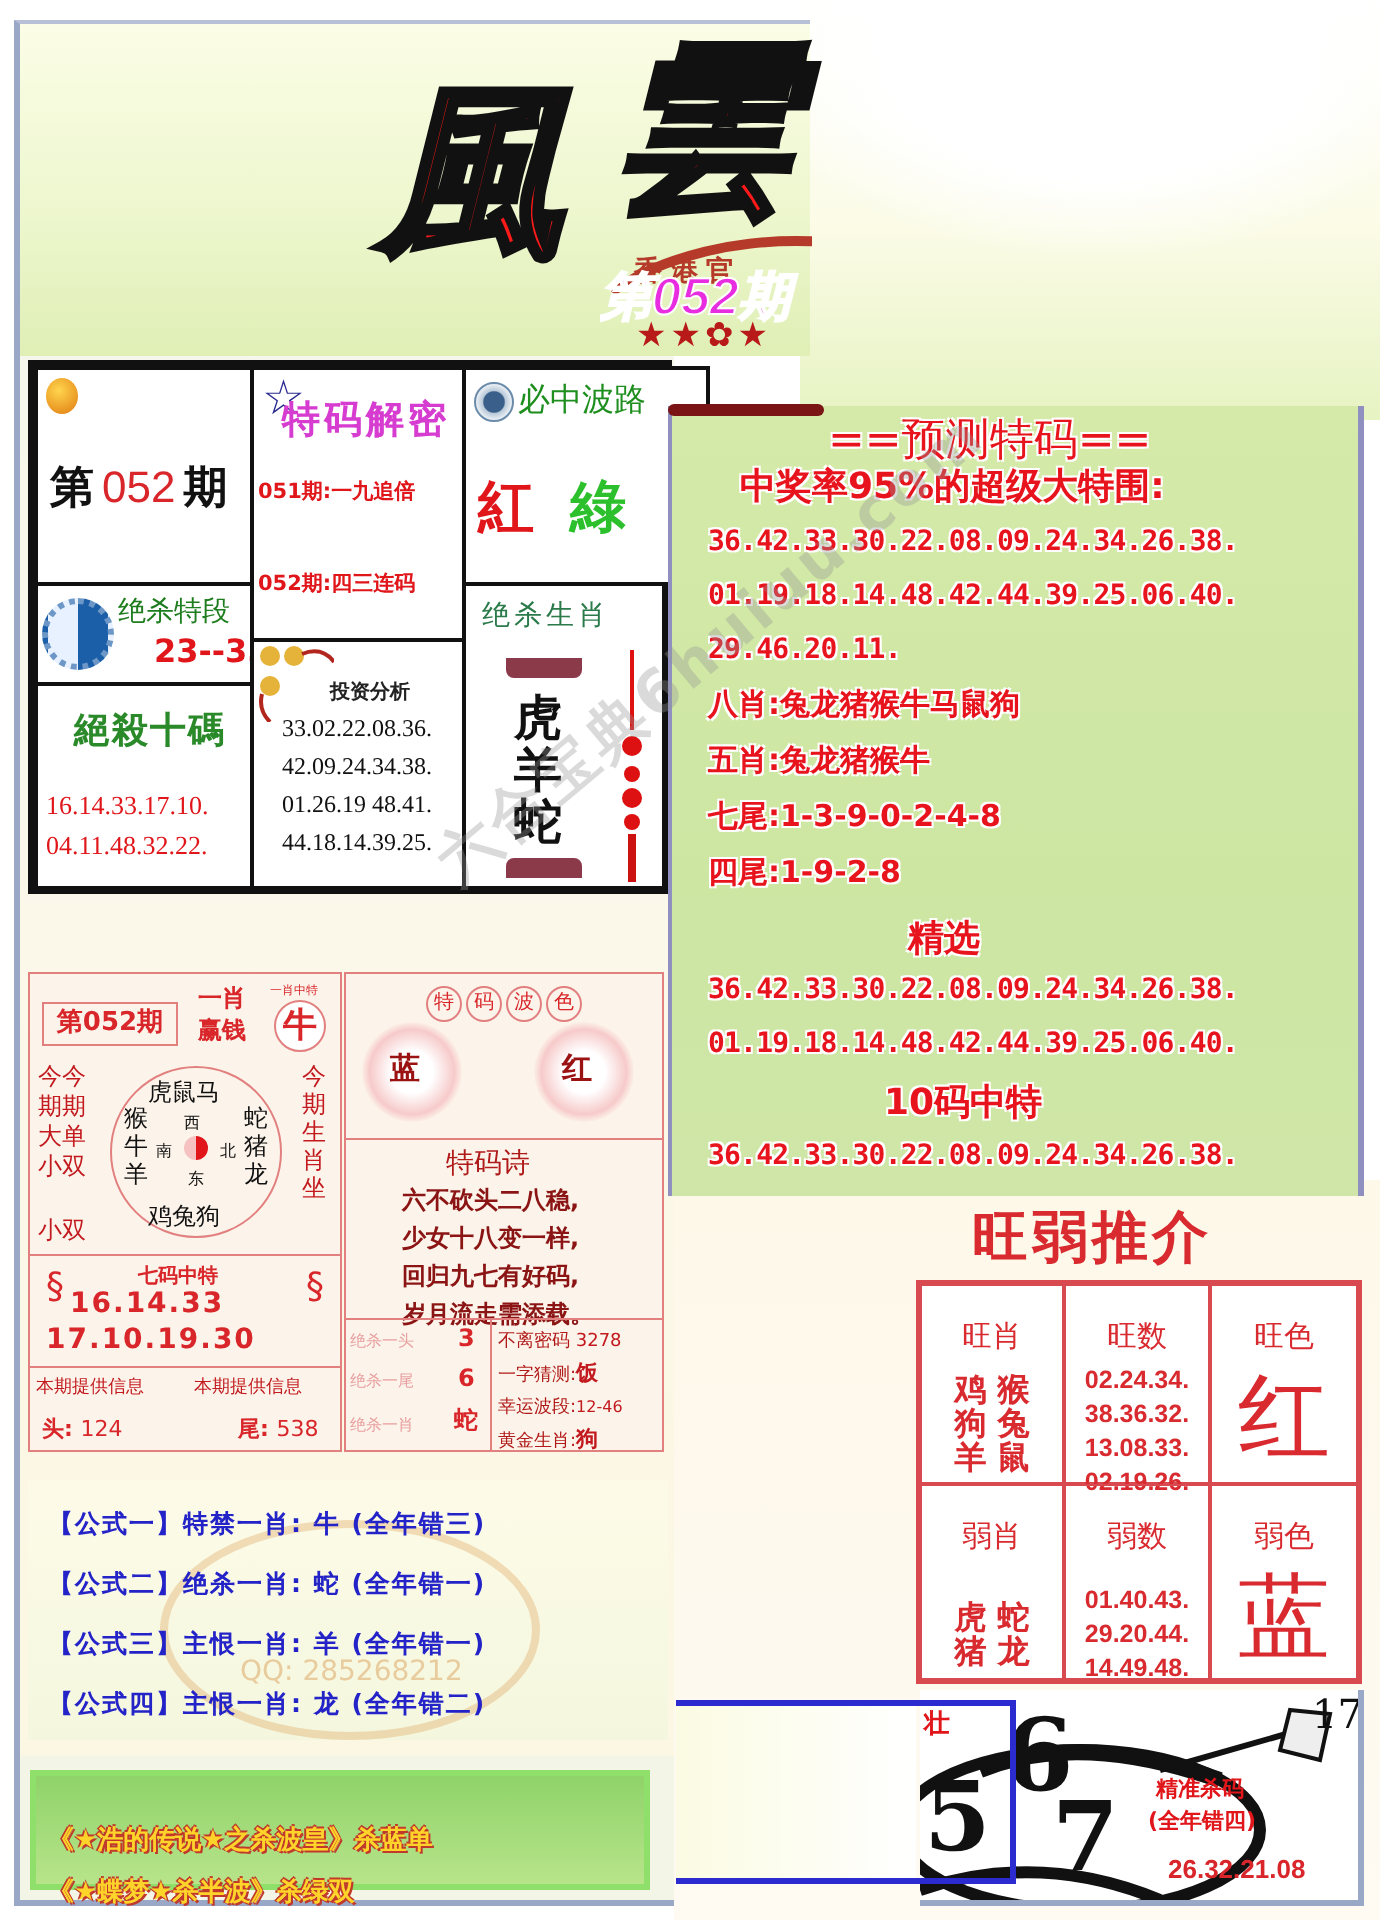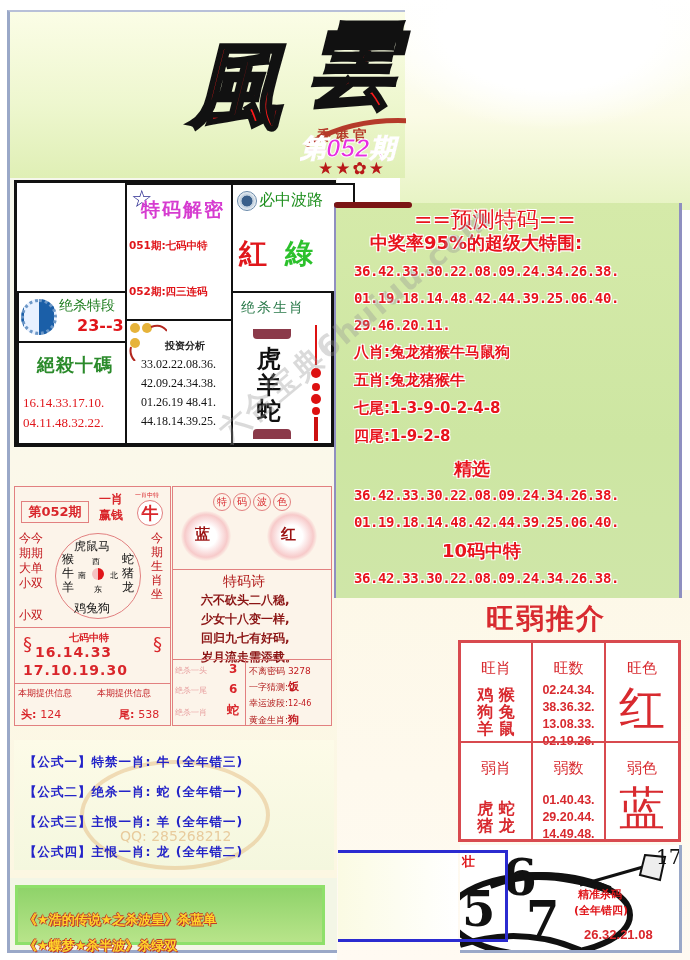--- a/index.html
+++ b/index.html
@@ -162,25 +162,31 @@
 <div id="left-lower-bg" class="abs"></div>
 
 <div id="title-char-1" class="abs big-title">風</div>
 <div id="title-char-2" class="abs big-title">雲</div>
 <div id="seal-arc" class="abs"></div>
 <div id="seal-text" class="abs">香港官</div>
 <div id="issue-banner" class="abs">第052期</div>
 <div id="stars" class="abs">★★✿★</div>
 
 <div id="top-grid" class="abs">
+  <div id="c-issue" class="cell">
+    <div class="coin" style="left:4px;top:4px;width:16px;height:18px;"></div>
+    <div class="issue-text">
+      <span>第</span><span class="num">052</span><span>期</span>
+    </div>
+  </div>
 
   <div id="c-decode" class="cell">
     <div class="star-icon">☆</div>
     <div class="decode-title">特码解密</div>
-    <div class="decode-line" style="top:54px;">051期:七码中特</div>
+    <div class="decode-line" style="top:54px;">051期:一九追倍</div>
     <div class="decode-line" style="top:100px;">052期:四三连码</div>
   </div>
 
   <div id="c-wave" class="cell">
     <div class="wave-icon"></div>
     <div class="wave-title">必中波路</div>
     <div class="wave-red">紅</div>
     <div class="wave-green">綠</div>
   </div>
 

